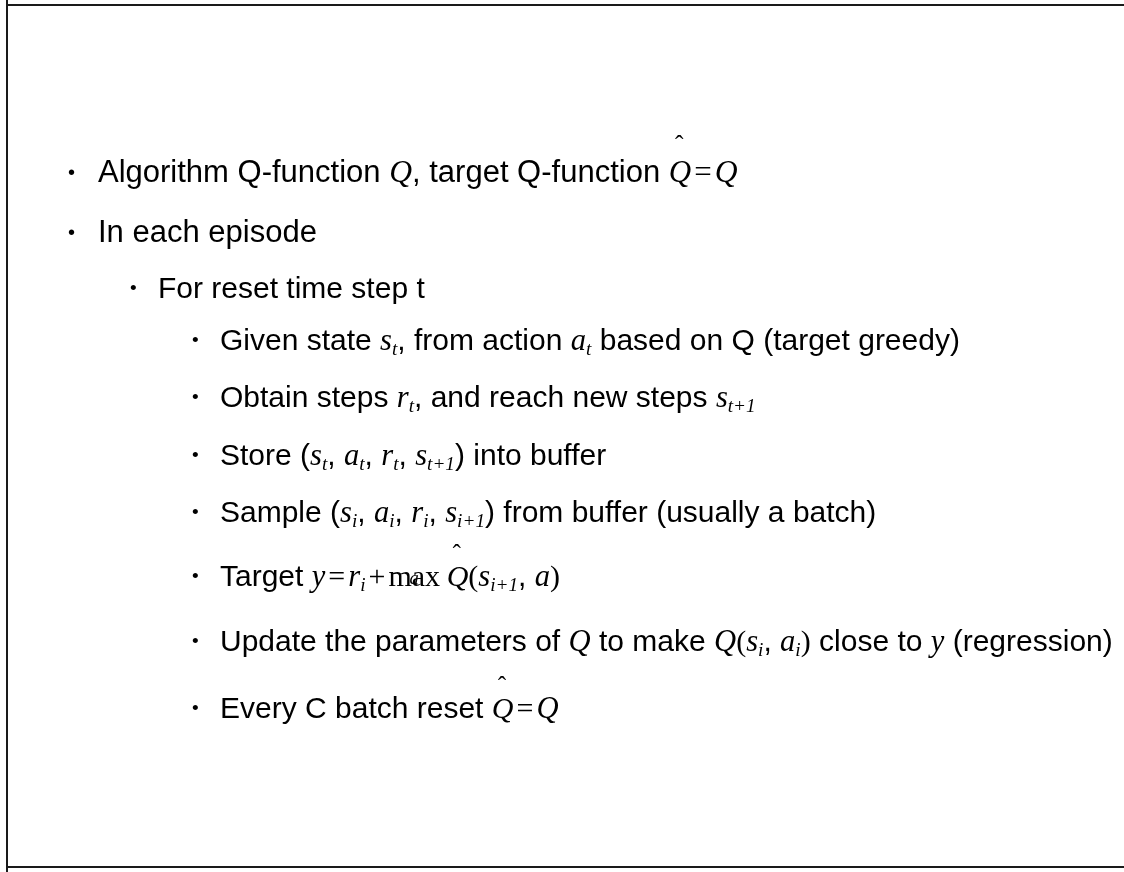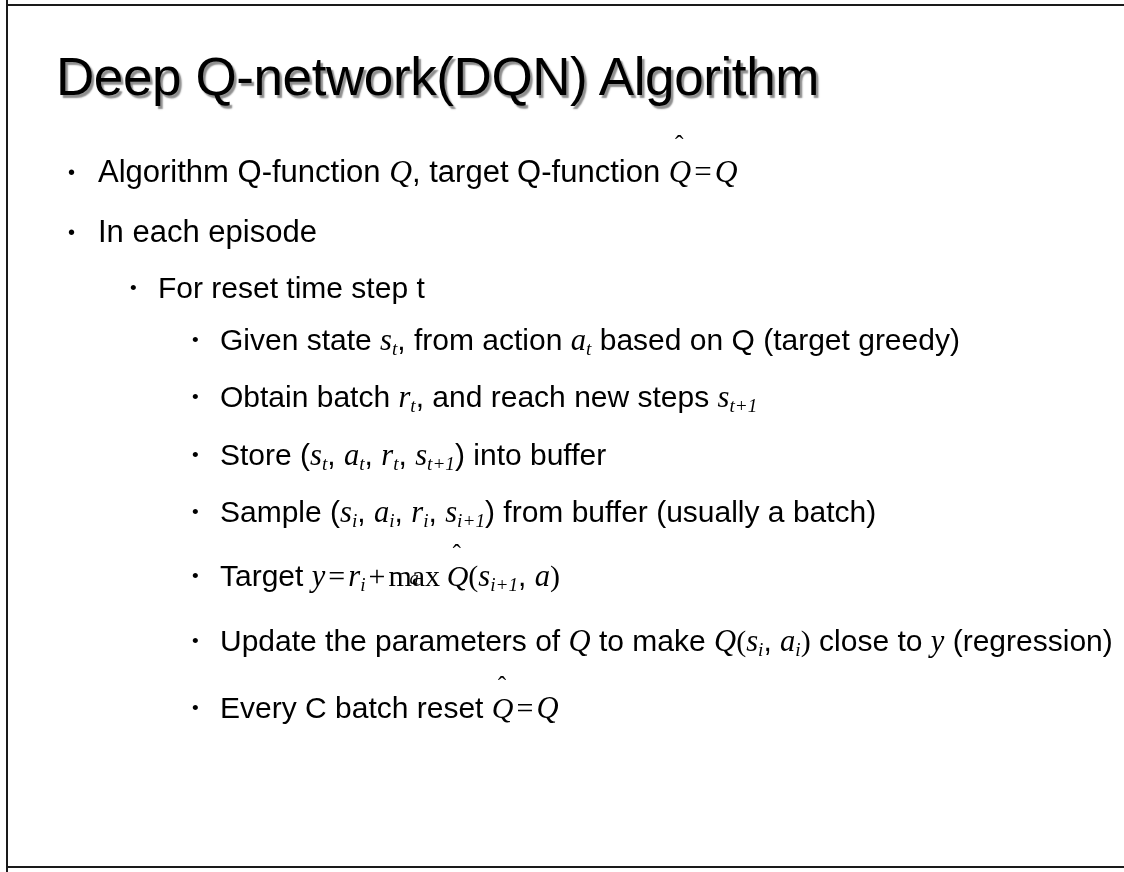--- a/index.html
+++ b/index.html
@@ -174,21 +174,20 @@
 </style>
 </head>
 <body>
 
 <div class="slide">
 
   <div class="edge-left"></div>
   <div class="edge-top"></div>
   <div class="edge-bottom"></div>
 
-  <div class="title">Deep Q-network(DQN) Algorithm</div>
 
   <div class="body-area">
     <ul class="lvl">
 
       <li class="item l1 gap-l1">
         <span class="bullet">•</span>
         <span class="txt"><span>Algorithm Q-function </span><span class="mi">Q</span><span>, target Q-function </span><span class="hat nb"><span class="hatmark">̂</span><span>Q</span></span><span class="mr eqs">=</span><span class="mi">Q</span></span>
       </li>
 
       <li class="item l1">
@@ -201,21 +200,21 @@
         <span class="txt">For reset time step t</span>
       </li>
 
       <li class="item l3 gap-l3-first">
         <span class="bullet">•</span>
         <span class="txt"><span>Given state </span><span class="nb"><span class="mi">s</span><span class="sub">t</span></span><span>, from action </span><span class="nb"><span class="mi">a</span><span class="sub">t</span></span><span> based on Q (target greedy)</span></span>
       </li>
 
       <li class="item l3">
         <span class="bullet">•</span>
-        <span class="txt"><span>Obtain batch </span><span class="nb"><span class="mi">r</span><span class="sub">t</span></span><span>, and reach new steps </span><span class="nb"><span class="mi">s</span><span class="sub">t+1</span></span></span>
+        <span class="txt"><span>Obtain steps </span><span class="nb"><span class="mi">r</span><span class="sub">t</span></span><span>, and reach new steps </span><span class="nb"><span class="mi">s</span><span class="sub">t+1</span></span></span>
       </li>
 
       <li class="item l3">
         <span class="bullet">•</span>
         <span class="txt"><span>Store (</span><span class="nb"><span class="mi">s</span><span class="sub">t</span></span><span>, </span><span class="nb"><span class="mi">a</span><span class="sub">t</span></span><span>, </span><span class="nb"><span class="mi">r</span><span class="sub">t</span></span><span>, </span><span class="nb"><span class="mi">s</span><span class="sub">t+1</span></span><span>) into buffer</span></span>
       </li>
 
       <li class="item l3">
         <span class="bullet">•</span>
         <span class="txt"><span>Sample (</span><span class="nb"><span class="mi">s</span><span class="sub">i</span></span><span>, </span><span class="nb"><span class="mi">a</span><span class="sub">i</span></span><span>, </span><span class="nb"><span class="mi">r</span><span class="sub">i</span></span><span>, </span><span class="nb"><span class="mi">s</span><span class="sub">i+1</span></span><span>) from buffer (usually a batch)</span></span>

